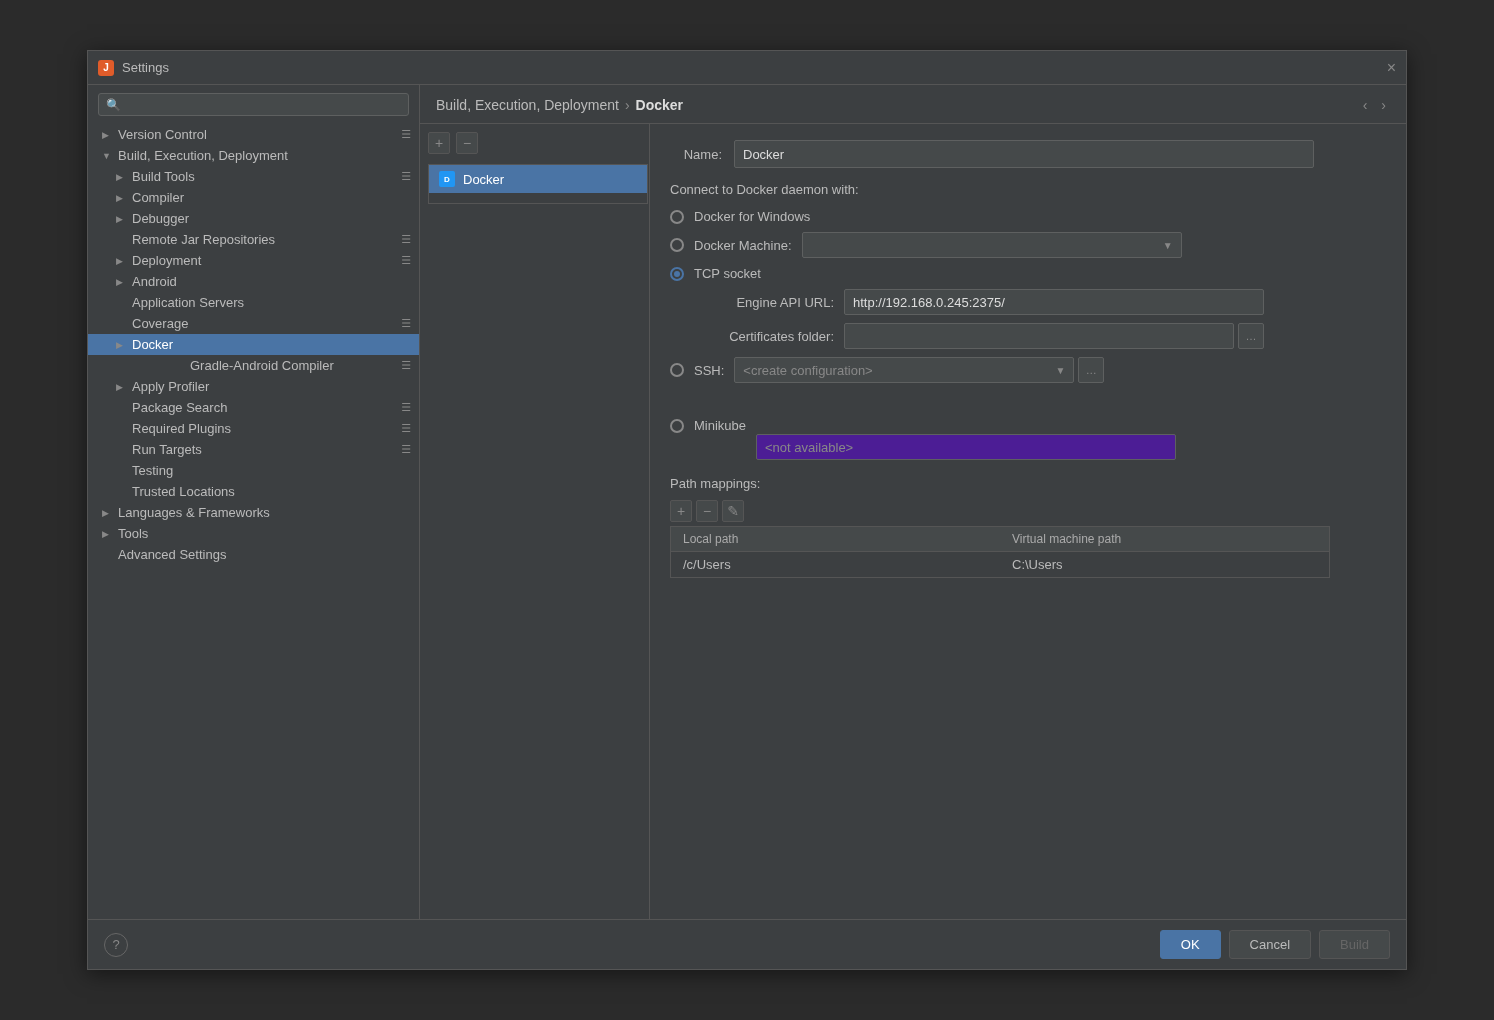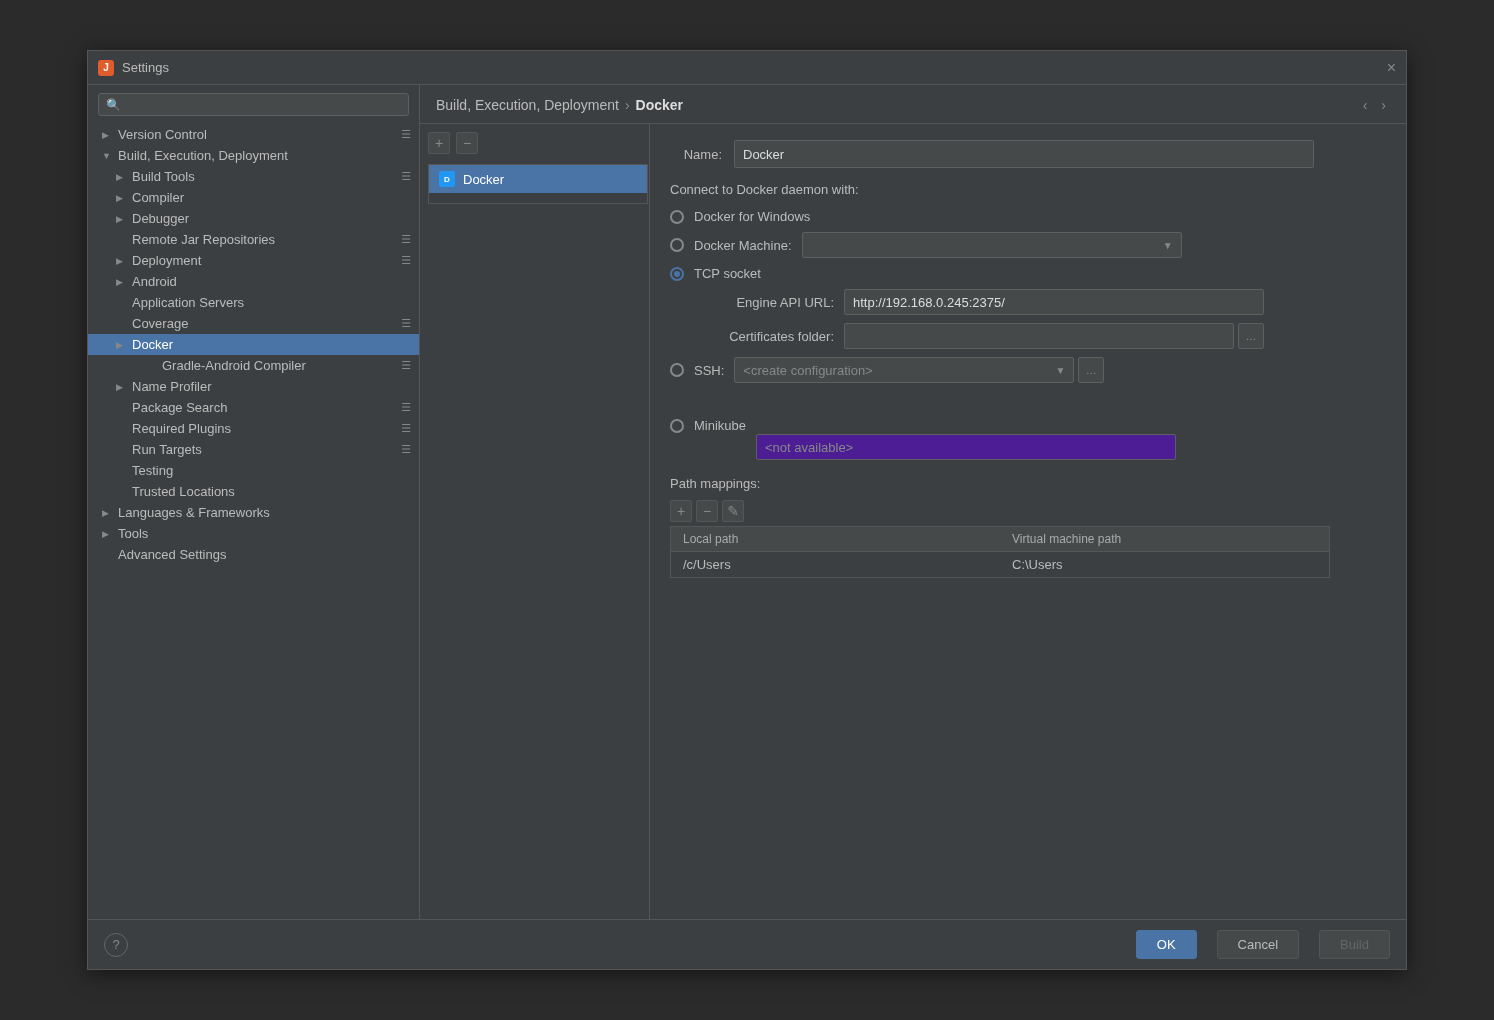--- a/index.html
+++ b/index.html
@@ -99,21 +99,21 @@
       display: inline-block;
     }
     .tree-item .page-icon {
       font-size: 11px;
       color: #888;
       margin-left: auto;
     }
     
     .indent-0 { padding-left: 14px; }
     .indent-1 { padding-left: 28px; }
-    .indent-2 { padding-left: 58px; }
+    .indent-2 { padding-left: 58px; margin-left: 28px; }
     .content-header {
       display: flex;
       align-items: center;
       justify-content: space-between;
       padding: 10px 16px 8px;
       border-bottom: 1px solid #555;
       background: #3c3f41;
     }
     .breadcrumb {
       display: flex;
@@ -318,21 +318,21 @@
     .footer-left { display: flex; align-items: center; }
     .help-btn {
       width: 24px; height: 24px;
       border-radius: 50%;
       border: 1px solid #666;
       display: flex; align-items: center; justify-content: center;
       cursor: pointer;
       color: #888;
       font-size: 13px;
     }
-    .footer-right { display: flex; gap: 20px; }
+    .footer-right { display: flex; gap: 8px; }
     .btn {
       padding: 6px 20px;
       border-radius: 3px;
       border: 1px solid #555;
       cursor: pointer;
       font-size: 13px;
       color: #bbb;
       background: #45494a;
     }
     .btn.primary {
@@ -436,21 +436,21 @@
         <span class="expand-arrow">▶</span>
         <span>Docker</span>
       </div>
       <div class="tree-item indent-2">
         <span class="expand-arrow"></span>
         <span>Gradle-Android Compiler</span>
         <span class="page-icon">☰</span>
       </div>
       <div class="tree-item indent-1">
         <span class="expand-arrow">▶</span>
-        <span>Name Profiler</span>
+        <span>Apply Profiler</span>
       </div>
       <div class="tree-item indent-1">
         <span class="expand-arrow"></span>
         <span>Package Search</span>
         <span class="page-icon">☰</span>
       </div>
       <div class="tree-item indent-1">
         <span class="expand-arrow"></span>
         <span>Required Plugins</span>
         <span class="page-icon">☰</span>

